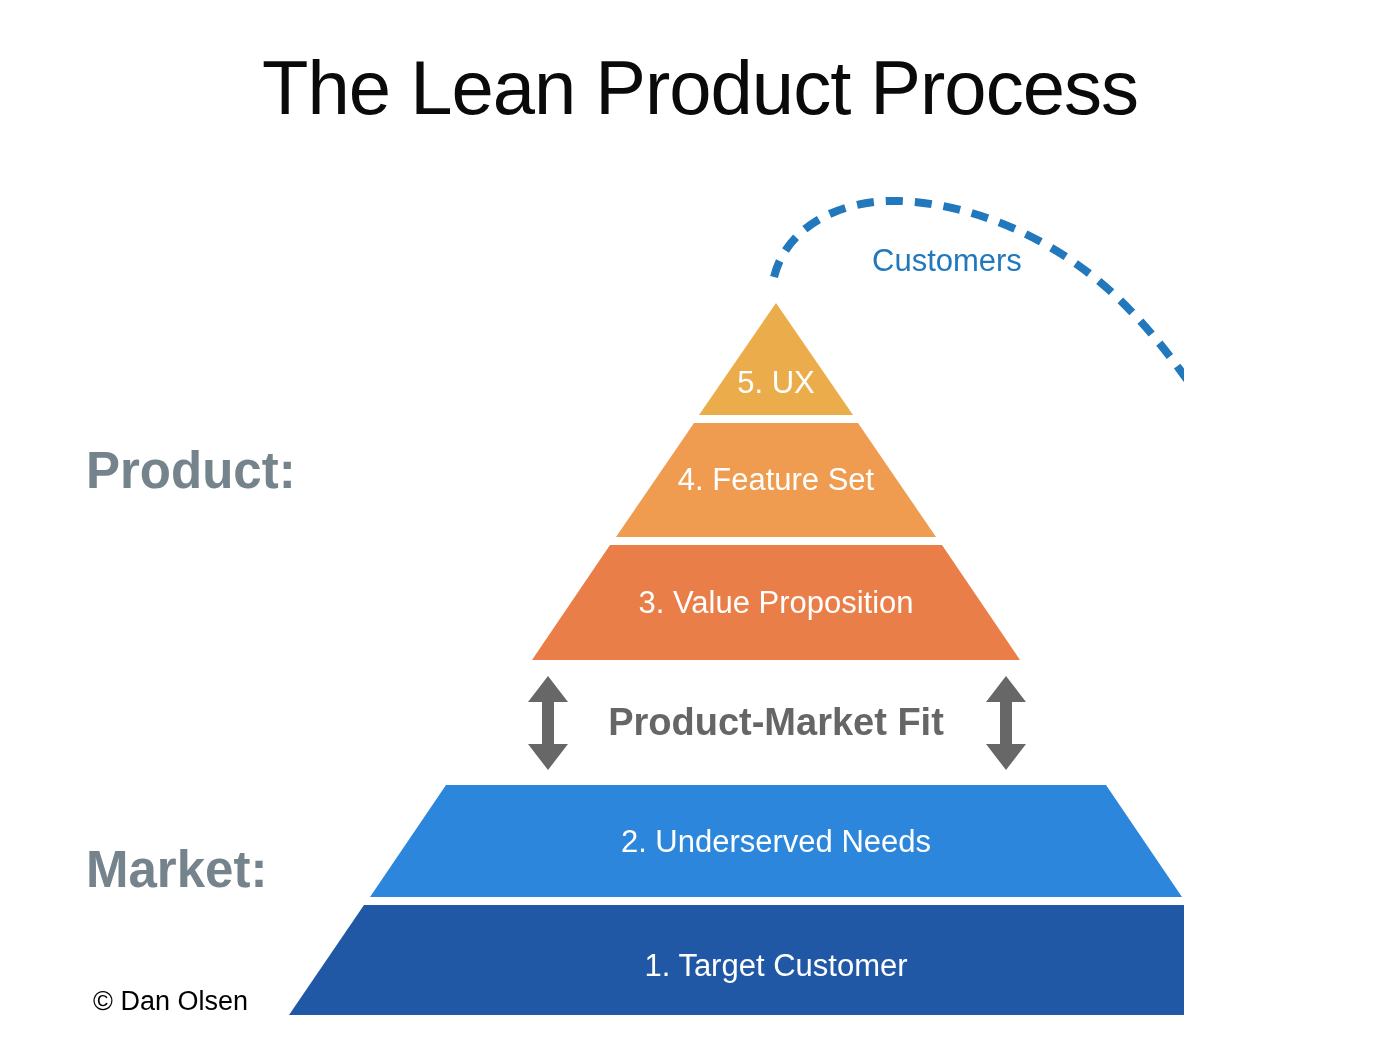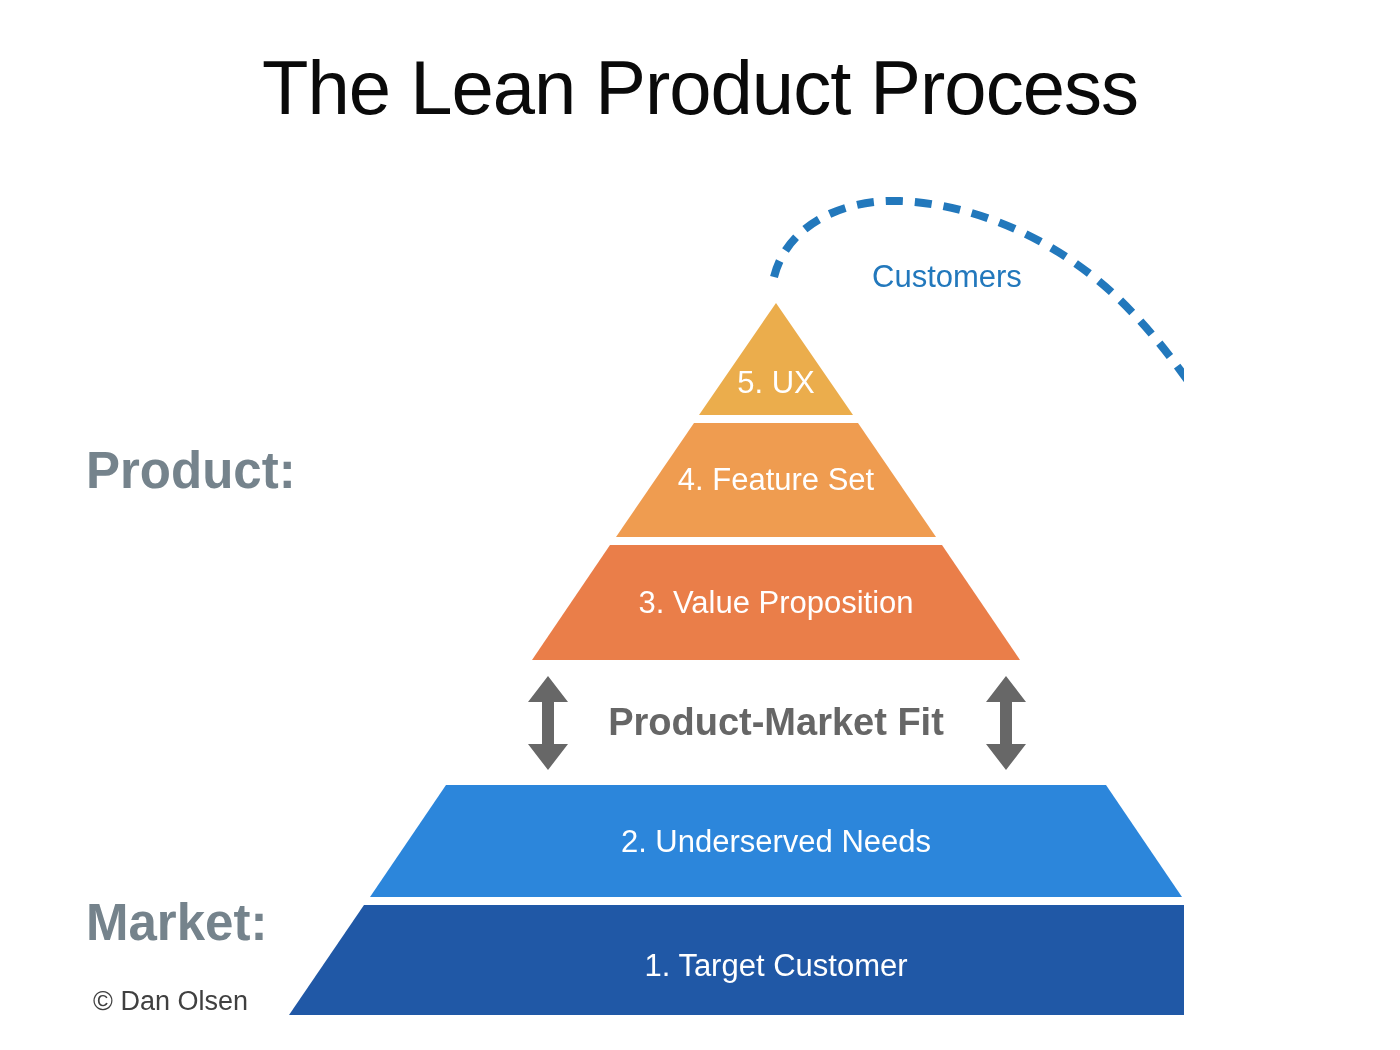--- a/index.html
+++ b/index.html
@@ -24,34 +24,34 @@
   svg text{font-family:"Liberation Sans", sans-serif;}
   .layer-label{font-size:31px;fill:#ffffff;}
   .pmf-label{font-size:38px;font-weight:bold;}
   .side-label{
     position:absolute;
     font-size:51px;
     font-weight:bold;
     color:#75838C;
   }
   .side-label.product{left:86px;top:441px;text-align:right;}
-  .side-label.market{left:86px;top:893px;}
+  .side-label.market{left:86px;top:840px;}
   .loop-label{
     position:absolute;
     left:838px;top:242px;
     font-size:31px;
     line-height:37px;
     color:#2278BC;
   }
-  .loop-label .line2{padding-left:34px;margin-top:16px;}
+  .loop-label .line2{padding-left:34px;}
   .copyright{
     position:absolute;
     left:93px;top:986px;
     font-size:27px;
-    color:#404040;
+    color:#000000;
   }
 </style>
 </head>
 <body>
 
 <div class="canvas">
 
   <h1 class="title">The Lean Product Process</h1>
 
   <div class="side-label product">Product:</div>

